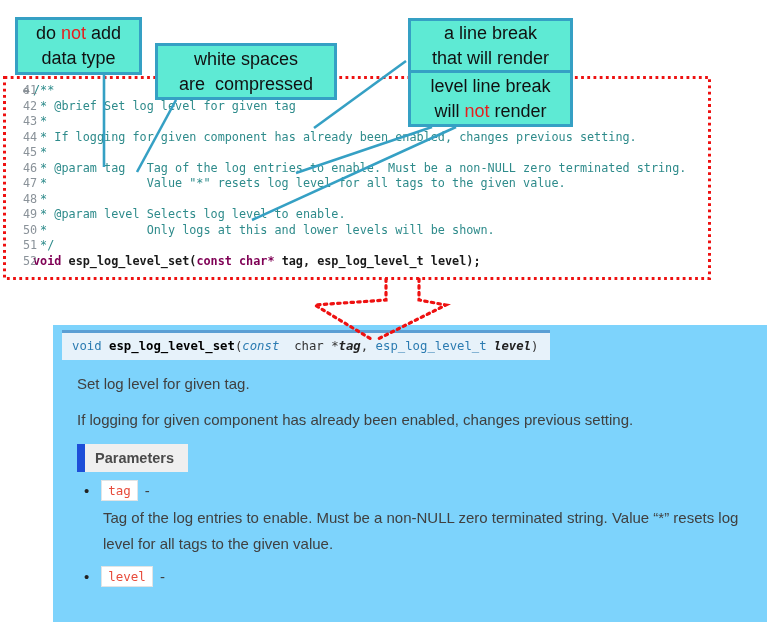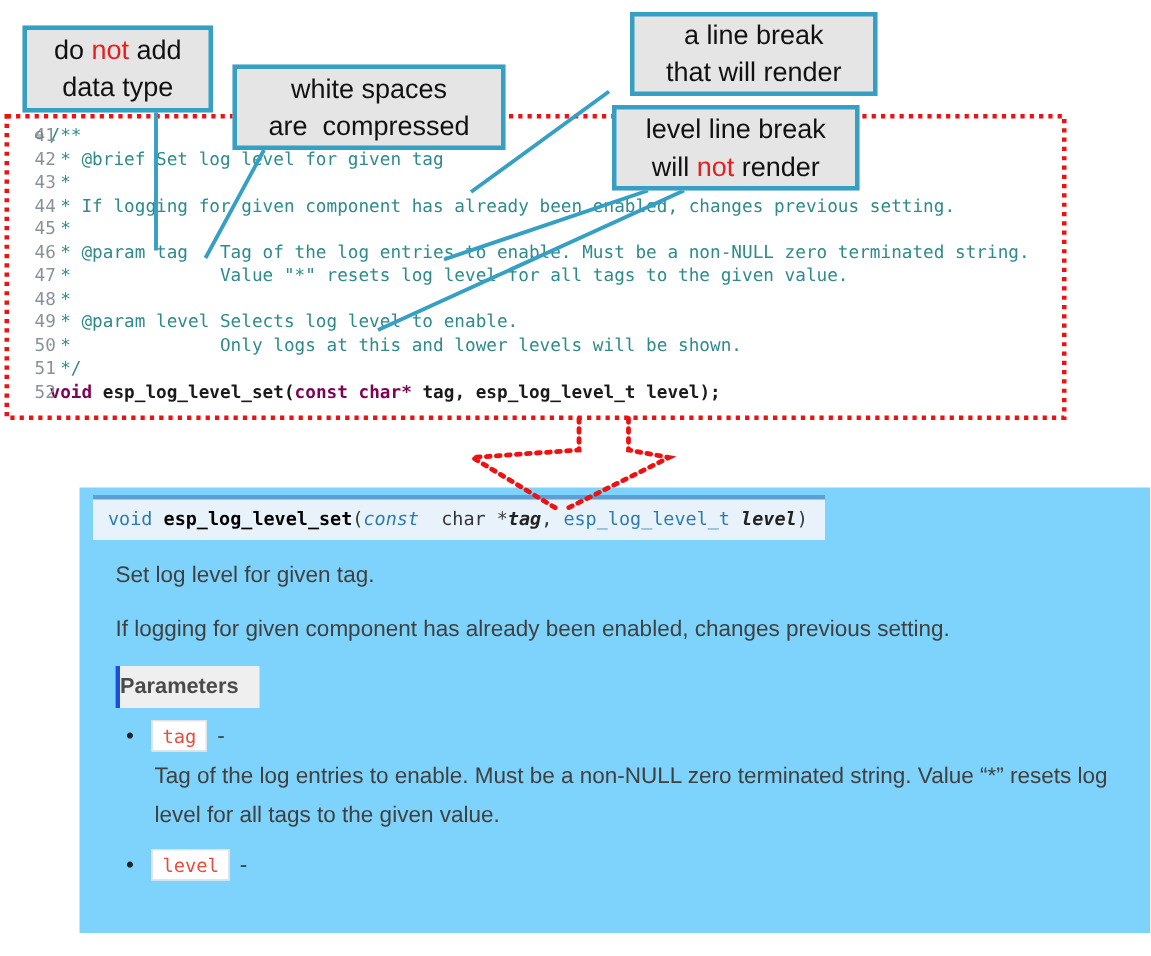--- a/index.html
+++ b/index.html
@@ -1,26 +1,26 @@
 <!DOCTYPE html>
 <html><head>
 <meta charset="utf-8">
 <style>
   html,body{margin:0;padding:0;background:#fff;}
   #stage{position:relative;width:767px;height:637px;background:#ffffff;overflow:hidden;
          font-family:"Liberation Sans",sans-serif;}
   
-  .callout{position:absolute;background:#e5e5e5;border:3px solid #35a0c4;z-index:10;
+  .callout{position:absolute;background:#5eead4;border:3px solid #35a0c4;z-index:10;
            display:flex;flex-direction:column;justify-content:center;align-items:center;
            font-size:18px;line-height:25px;color:#111;text-align:center;}
   .callout .cline{white-space:pre;}
   .callout .red{color:#e41f1f;}
   #callout-datatype{left:15px;top:17px;width:121px;height:52px;}
   #callout-whitespace{left:155px;top:43px;width:176px;height:51px;}
-  #callout-break-render{left:408px;top:8px;width:159px;height:50px;margin-left:12px;}
+  #callout-break-render{left:408px;top:18px;width:159px;height:50px;}
   #callout-break-norender{left:408px;top:70px;width:159px;height:51px;}
   
   #overlay{position:absolute;left:0;top:0;z-index:5;pointer-events:none;}
   
   #code-box{position:absolute;left:7px;top:83px;width:700px;height:195px;z-index:1;}
   .cl{position:relative;height:15.55px;line-height:15.55px;white-space:pre;
       font-family:"DejaVu Sans Mono","Liberation Mono",monospace;font-size:11.8px;
       padding-left:26px;}
   .cl .ln{position:absolute;left:16px;top:0;width:16px;text-align:left;color:#8a9299;
           font-weight:normal;}
@@ -37,22 +37,22 @@
            white-space:pre;}
   .sg-type{color:#2b7bb1;}
   .sg-typei{color:#2b7bb1;font-style:italic;}
   .sg-name{color:#000;font-weight:bold;}
   .sg-arg{color:#222;font-style:italic;font-weight:bold;}
   .sg-pl{color:#333;}
   .docs-p{position:absolute;left:24px;font-size:15px;color:#404040;white-space:nowrap;}
   #docs-brief{top:50px;}
   #docs-para{top:86px;}
   #params-label{position:absolute;left:24px;top:119px;display:inline-block;
-                background:#efefef;border-left:3px solid #1d4ed8;color:#4a4a4a;
-                font-weight:bold;font-size:14.5px;padding:6px 14px 6px 0;text-align:right;}
+                background:#efefef;border-left:8px solid #1d4ed8;color:#4a4a4a;
+                font-weight:bold;font-size:14.5px;padding:6px 14px 6px 10px;text-align:right;}
   .param-bullet-row{position:absolute;left:31px;display:flex;align-items:center;}
   .param-bullet-row .dot{font-size:15px;color:#222;margin-right:12px;}
   .param-badge{font-family:"DejaVu Sans Mono","Liberation Mono",monospace;font-size:12.5px;
                color:#e74c3c;background:#fff;border:1px solid #e1e4e5;padding:2px 6px;}
   .param-bullet-row .dash{margin-left:7px;color:#404040;font-size:15px;}
   .param-desc{position:absolute;left:50px;width:654px;font-size:15px;line-height:25.5px;
               color:#404040;}
   #param-row-0{top:155px;} #param-desc-0{top:180px;}
   #param-row-1{top:241px;} #param-desc-1{top:267px;}
 </style>

